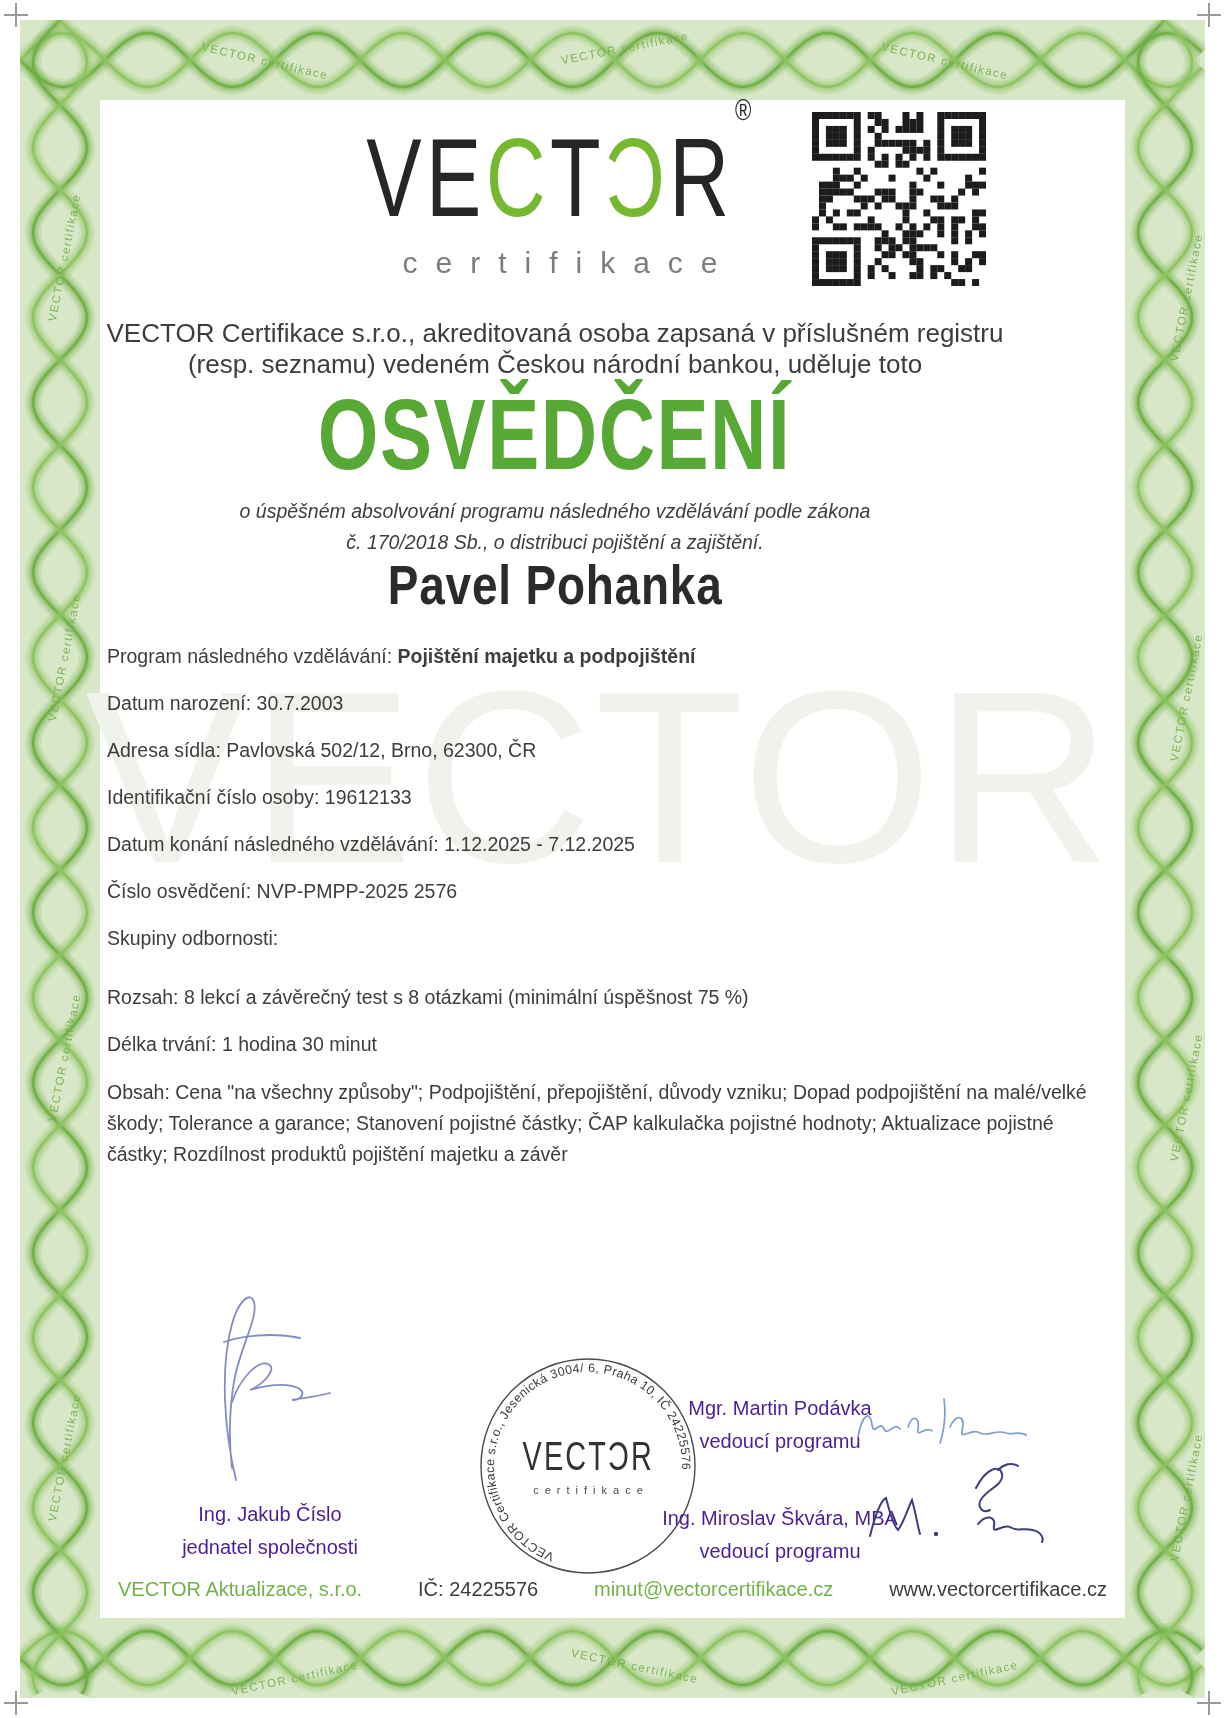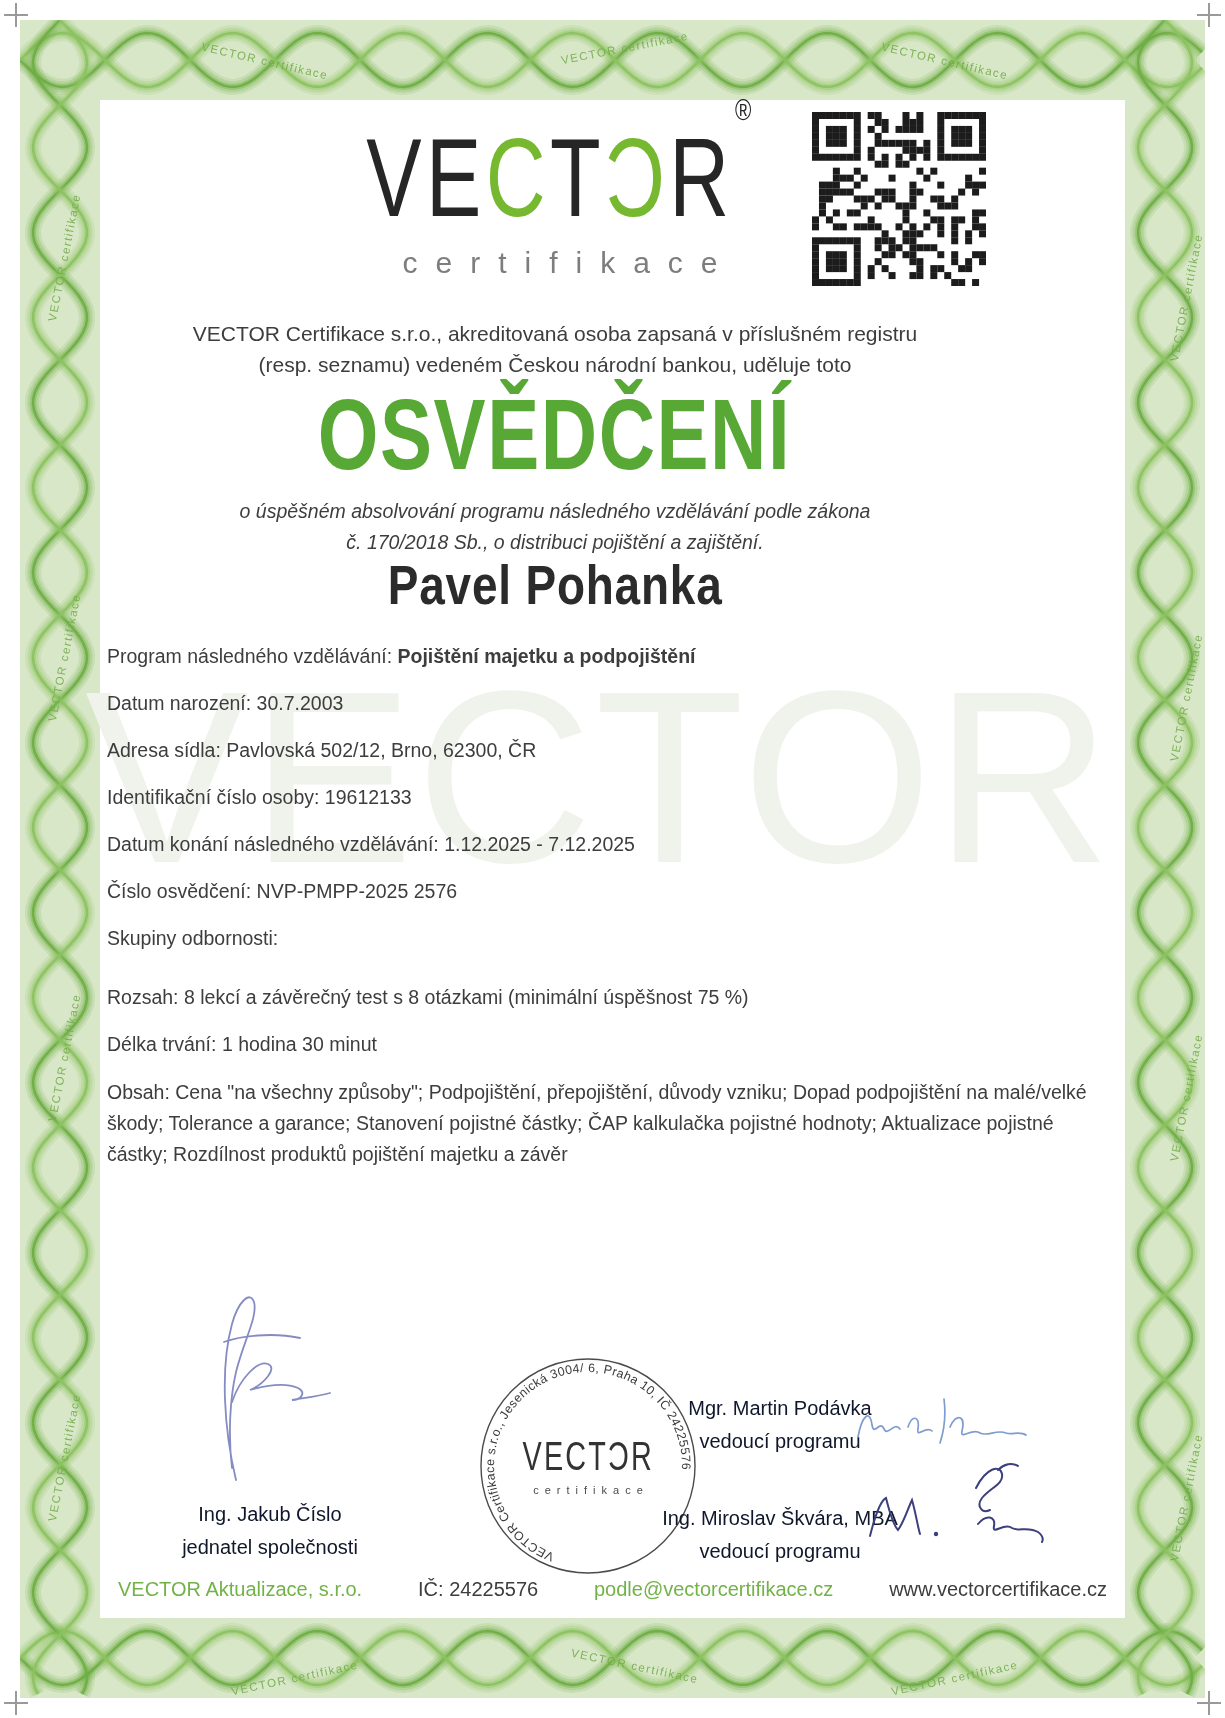--- a/index.html
+++ b/index.html
@@ -23,38 +23,38 @@
   
   .abs{position:absolute;}
   .centered{text-align:center;}
   .cond{display:inline-block;transform-origin:center top;}
   .logo{left:150px;top:22px;width:620px;text-align:center;line-height:1;}
   .logo-word{font-size:112px;letter-spacing:6px;color:#262626;transform:scaleX(.74);white-space:nowrap;}
   .logo-word .grn{color:#76b82f;}
   .logo-word sup{font-size:30px;position:relative;top:-58px;left:2px;color:#262626;}
   .logo-sub{font-size:30px;letter-spacing:18px;color:#7d7d7d;margin-top:14px;padding-left:18px;white-space:nowrap;}
   .qr{left:712px;top:12px;width:174px;height:174px;}
-  .head{top:218px;left:0;width:910px;font-size:21px;line-height:31px;}
+  .head{top:218px;left:0;width:910px;font-size:26px;line-height:31px;}
   .title-wrap{top:278px;left:0;width:910px;font-weight:bold;}
   .title-txt{font-size:100px;line-height:1.12;color:#58a836;letter-spacing:2px;transform:scaleX(.78);white-space:nowrap;}
   .sub{top:396px;left:0;width:910px;font-size:19.5px;line-height:31px;font-style:italic;}
   .name-wrap{top:452px;left:0;width:910px;}
   .name-txt{font-size:56px;font-weight:700;color:#2b2b2b;letter-spacing:1px;transform:scaleX(.82);white-space:nowrap;}
   .wm{left:-15px;top:555px;width:1058px;font-size:245px;line-height:1;color:#f0f3ec;
       letter-spacing:2px;white-space:nowrap;overflow:hidden;z-index:0;}
   .details{left:7px;top:542px;width:1012px;font-size:19.5px;z-index:2;}
   .details p{margin:0 0 18px;line-height:29px;}
   .details .b{font-weight:700;}
   .details ul{margin:22px 0 0;padding-left:58px;}
   .details li{line-height:29px;}
   .details .mt{margin-top:30px;}
   .details .obsah{margin-top:12px;line-height:31px;margin-bottom:0;}
   
   .sig-svg{position:absolute;z-index:2;}
-  .sig-label{position:absolute;z-index:2;text-align:center;font-size:20px;line-height:33px;color:#0f172a;}
+  .sig-label{position:absolute;z-index:2;text-align:center;font-size:20px;line-height:33px;color:#4c1d95;}
   .stamp{left:378px;top:1256px;width:220px;height:220px;z-index:2;}
   .stamp-inner{position:absolute;left:0;top:80px;width:220px;text-align:center;line-height:1;}
   .stamp-word{font-size:40px;letter-spacing:3px;color:#333;transform:scaleX(.72);white-space:nowrap;}
   .stamp-sub{font-size:11px;letter-spacing:6px;color:#4a4a4a;margin-top:9px;padding-left:6px;white-space:nowrap;}
   .footer{left:18px;top:1478px;width:989px;display:flex;justify-content:space-between;
           font-size:20px;z-index:2;}
   .footer .grn{color:#72b348;}
   .footer .drk{color:#3d3d3d;}
 </style>
 </head>
@@ -490,18 +490,18 @@
       <g fill="none" stroke="#3c3f7e" stroke-width="2" stroke-linecap="round">
         <path d="M12,78 C18,54 24,42 28,40 C32,56 36,68 40,72 C46,64 50,50 54,42 C58,56 60,70 62,76"></path>
         <circle cx="78" cy="76" r="2.2" fill="#3c3f7e" stroke="none"></circle>
         <path d="M118,30 C128,10 142,6 144,16 C146,26 132,30 124,40 C118,48 124,56 132,52 M140,12 C146,6 154,4 160,8 M120,66 C128,56 138,58 136,68 C134,78 146,64 154,70 C160,74 170,68 180,74 C184,77 186,80 184,84"></path>
       </g>
     </svg>
 
     <div class="abs footer">
       <span class="grn">VECTOR Aktualizace, s.r.o.</span>
       <span class="drk">IČ: 24225576</span>
-      <span class="grn">podle@vectorcertifikace.cz</span>
+      <span class="grn">minut@vectorcertifikace.cz</span>
       <span class="drk">www.vectorcertifikace.cz</span>
     </div>
 
   </div>
 </div>
 
 </body></html>

